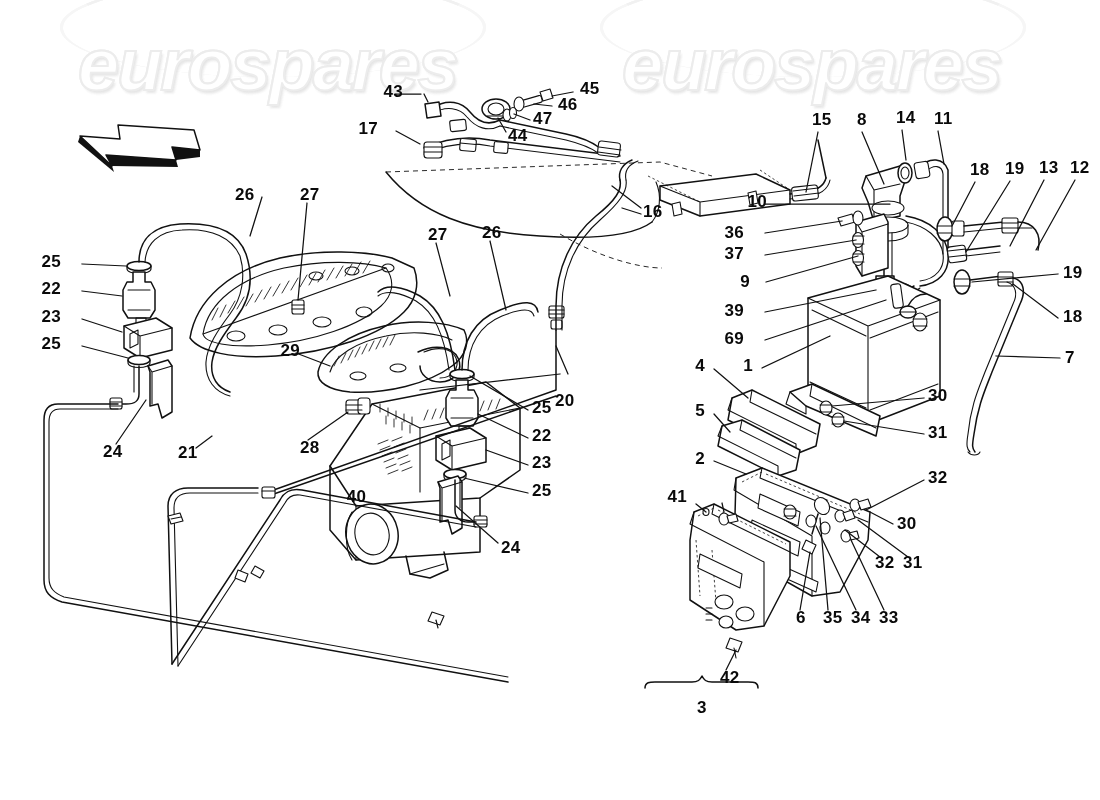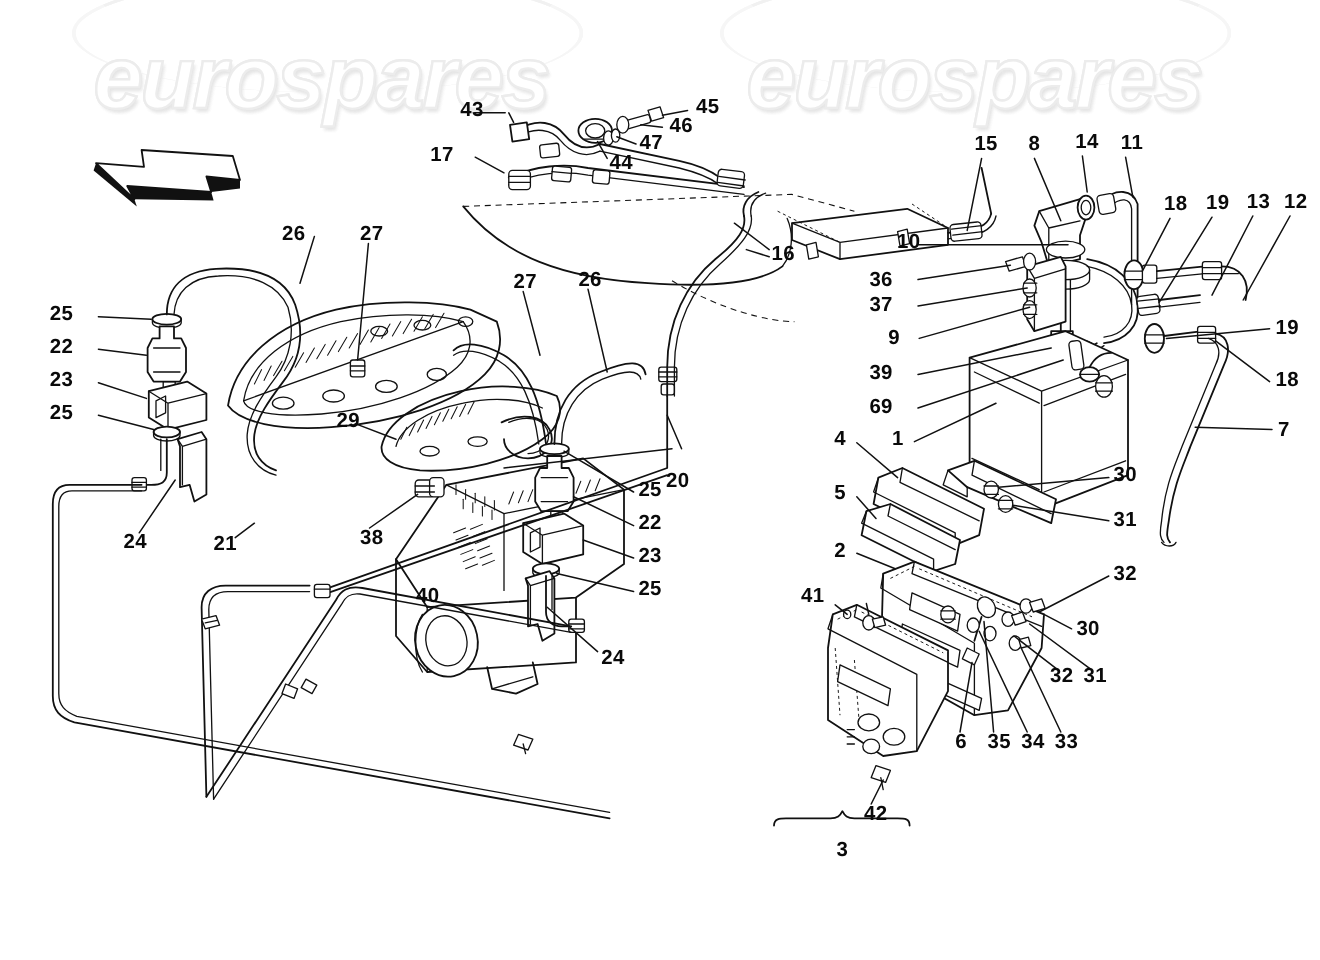--- a/index.html
+++ b/index.html
@@ -732,21 +732,21 @@
       <div class="lbl" style="top: 699px; left: 697px;">3</div>
       <div class="lbl" style="top: 186px; left: 235px;">26</div>
       <div class="lbl" style="top: 186px; left: 300px;">27</div>
       <div class="lbl" style="top: 253px; left: 0px; width: 61px; text-align: right;">25</div>
       <div class="lbl" style="top: 280px; left: 0px; width: 61px; text-align: right;">22</div>
       <div class="lbl" style="top: 308px; left: 0px; width: 61px; text-align: right;">23</div>
       <div class="lbl" style="top: 335px; left: 0px; width: 61px; text-align: right;">25</div>
       <div class="lbl" style="top: 342px; left: 0px; width: 300px; text-align: right;">29</div>
       <div class="lbl" style="top: 443px; left: 103px;">24</div>
       <div class="lbl" style="top: 444px; left: 178px;">21</div>
-      <div class="lbl" style="top: 439px; left: 300px;">38</div>
+      <div class="lbl" style="top: 439px; left: 300px;">28</div>
       <div class="lbl" style="top: 226px; left: 428px;">27</div>
       <div class="lbl" style="top: 224px; left: 482px;">26</div>
       <div class="lbl" style="top: 392px; left: 555px;">20</div>
       <div class="lbl" style="top: 399px; left: 532px;">25</div>
       <div class="lbl" style="top: 427px; left: 532px;">22</div>
       <div class="lbl" style="top: 454px; left: 532px;">23</div>
       <div class="lbl" style="top: 482px; left: 532px;">25</div>
       <div class="lbl" style="top: 539px; left: 501px;">24</div>
     </div>
 

